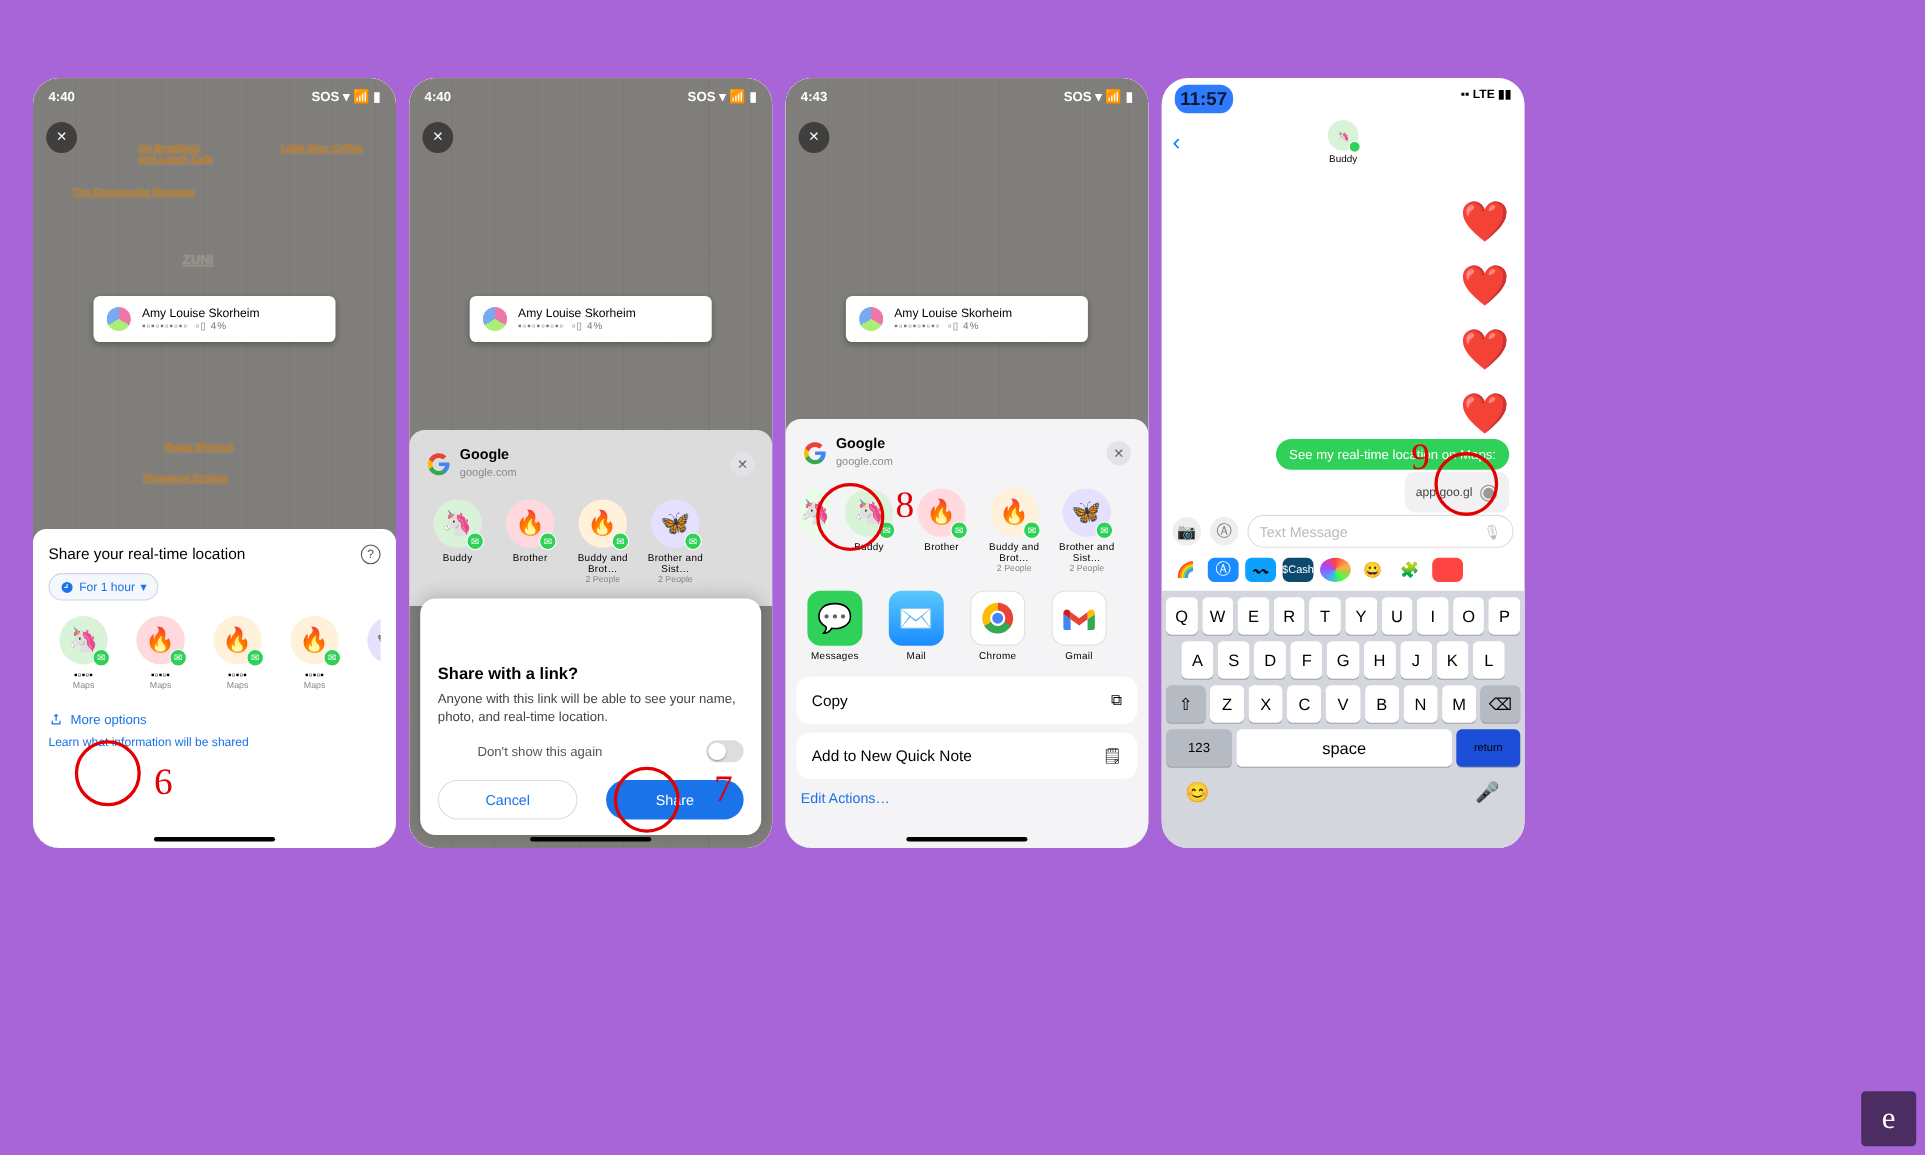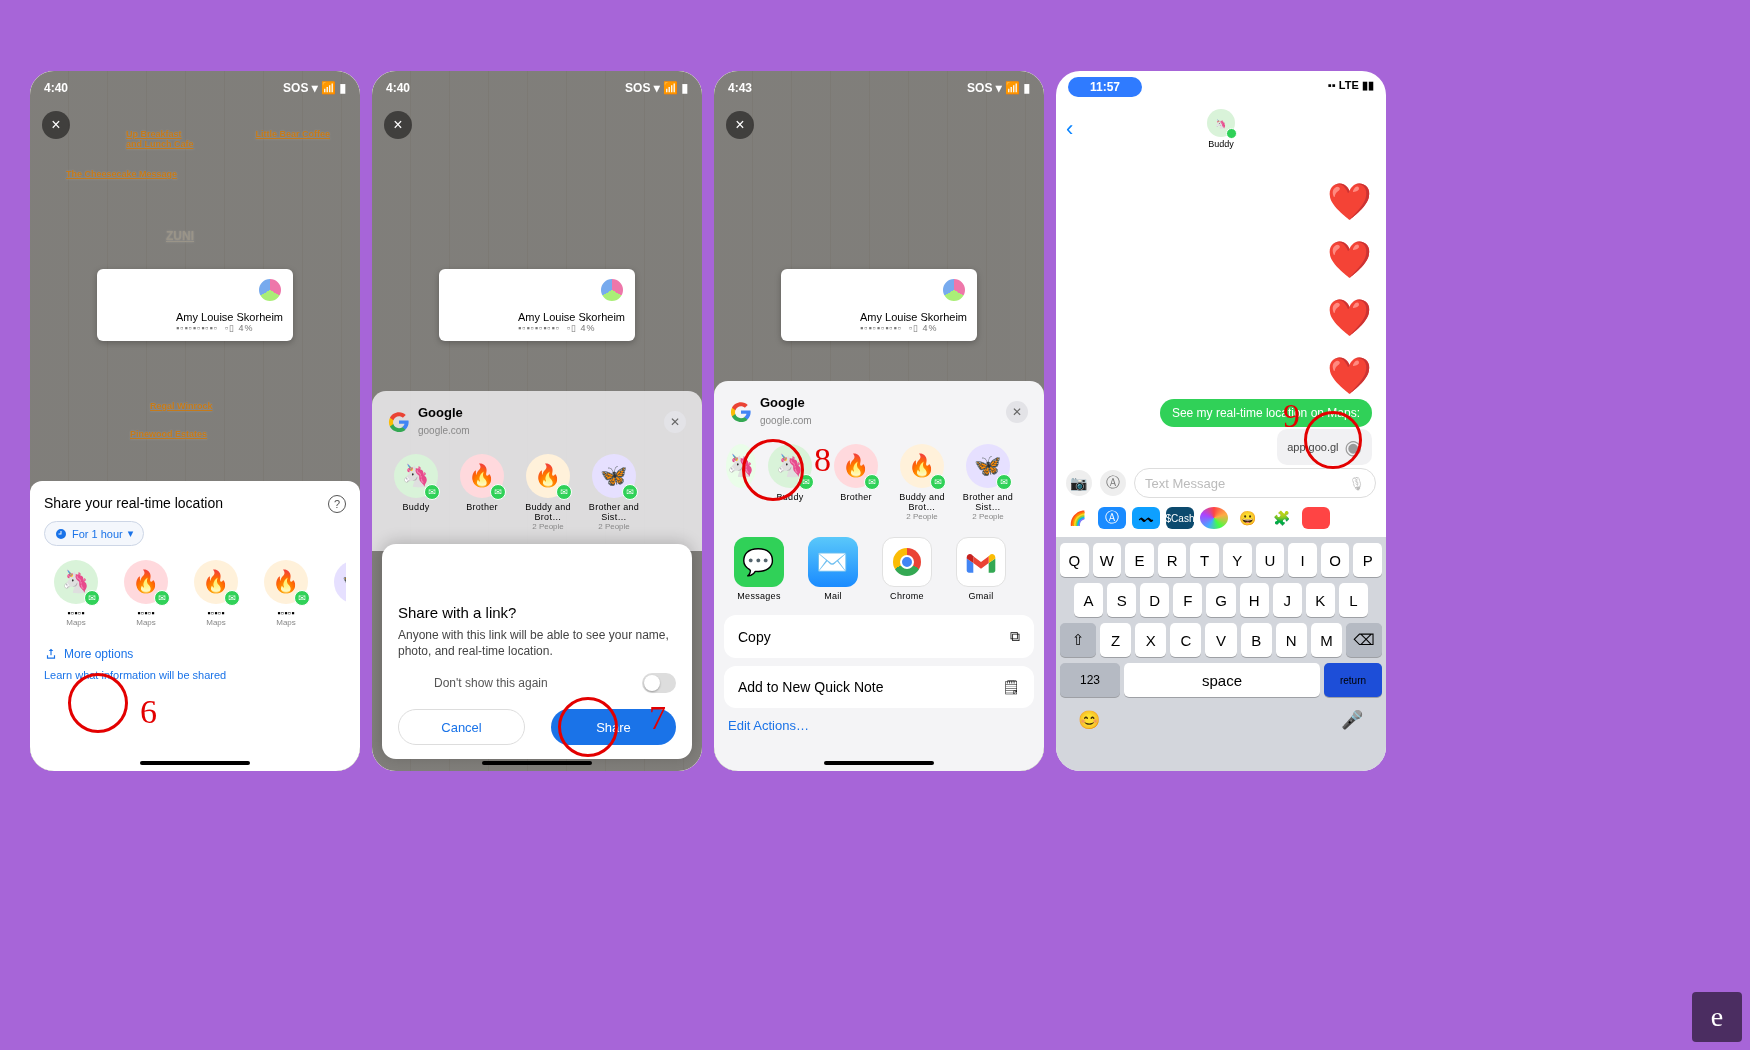--- a/index.html
+++ b/index.html
@@ -45,22 +45,22 @@
     padding:0 14px; font-size:12px; font-weight:700; color:#fff;
   }
   .close-x {
     position:absolute; top:40px; left:12px; width:28px; height:28px;
     border-radius:50%; background:rgba(0,0,0,.5);
     display:flex;align-items:center;justify-content:center;color:#fff;font-size:16px;
   }
   
   .user-card {
     position:absolute; top:198px; left:50%; transform:translateX(-50%);
-    width:196px; background:#fff; border-radius:6px; padding:8px 10px;
-    display:flex; gap:8px; align-items:flex-end; box-shadow:0 2px 6px rgba(0,0,0,.25);flex-direction:column;
+    width:220px; background:#fff; border-radius:6px; padding:8px 10px;
+    display:flex; gap:8px; align-items:center; box-shadow:0 2px 6px rgba(0,0,0,.25);
   }
   .avatar {
     width:26px;height:26px;border-radius:50%;
     background: conic-gradient(#e7a 0 120deg,#ae7 120deg 240deg,#7ae 240deg 360deg);
     border:2px solid #fff;
   }
   .uc-name{font-size:11px;font-weight:500;}
   .uc-sub{font-size:9px;color:#777;letter-spacing:1px;}
   .uc-bat{font-size:9px;color:#777;}
   
@@ -84,21 +84,21 @@
   .cn{font-size:9px;margin-top:4px;letter-spacing:.3px;}
   .cs{font-size:8px;color:#888;}
   .link-opt{display:flex;align-items:center;gap:6px;color:#1a73e8;font-size:12px;margin-top:20px;}
   .info-link{color:#1a73e8;font-size:11px;margin-top:8px;display:block;}
   .homebar{position:absolute;bottom:6px;left:50%;transform:translateX(-50%);width:110px;height:4px;background:#000;border-radius:3px;}
   
   .dialog{
     position:absolute;left:10px;right:10px;bottom:12px;background:#fff;border-radius:14px;
     padding:16px 16px 14px;box-shadow:0 -2px 16px rgba(0,0,0,.2);
   }
-  .dialog h4{font-size:15px;font-weight:400;margin-bottom:6px;margin-top:44px;}
+  .dialog h4{font-size:15px;font-weight:700;margin-bottom:6px;margin-top:44px;}
   .dialog p{font-size:12px;color:#444;line-height:1.35;}
   .toggle-row{display:flex;align-items:center;justify-content:space-between;margin-top:14px;font-size:12px;color:#555;margin-left:36px;}
   .toggle{width:34px;height:20px;border-radius:10px;background:#ddd;position:relative;}
   .toggle::after{content:"";position:absolute;left:2px;top:2px;width:16px;height:16px;border-radius:50%;background:#fff;box-shadow:0 1px 2px rgba(0,0,0,.3);}
   .btnrow{display:flex;gap:26px;margin-top:16px;}
   .btn{flex:1;height:36px;border-radius:18px;display:flex;align-items:center;justify-content:center;font-size:13px;font-weight:500;}
   .btn.cancel{background:#fff;border:1px solid #ddd;color:#1a73e8;}
   .btn.share{background:#1a73e8;color:#fff;}
   
   .ios-sheet{
@@ -120,21 +120,21 @@
   .appicon.gmail{background:#fff;border:1px solid #e1e1e1;}
   .actlist{background:#fff;border-radius:12px;margin-top:4px;overflow:hidden;}
   .actitem{display:flex;align-items:center;justify-content:space-between;padding:13px 14px;font-size:14px;border-bottom:1px solid #eee;}
   .actitem:last-child{border-bottom:none;gap:33px;}
   .editact{color:#1a73e8;font-size:13px;padding:10px 4px 0;display:block;}
   
   .anno{position:absolute;border:3px solid #e30000;border-radius:50%;pointer-events:none;}
   .annotxt{position:absolute;color:#e30000;font-size:34px;font-weight:400;font-family:Georgia,serif;}
   
   .imsg{background:#fff;}
-  .imsg .pill-time{position:absolute;top:6px;left:12px;background:#2f7bff;color:#ffffff;font-size:12px;font-weight:600;border-radius:12px;padding:3px 22px;}
+  .imsg .pill-time{position:absolute;top:6px;left:12px;background:#2f7bff;color:#0f172a;font-size:17px;font-weight:600;border-radius:12px;padding:3px 5px;}
   .imsg .rstat{position:absolute;top:8px;right:12px;font-size:11px;color:#000;font-weight:600;}
   .imsg .nav{position:absolute;top:30px;left:0;right:0;height:55px;display:flex;align-items:center;justify-content:center;}
   .imsg .back{position:absolute;left:10px;color:#0a84ff;font-size:22px;}
   .imsg .who{text-align:center;}
   .imsg .who .ava{width:28px;height:28px;border-radius:50%;background:#d9f3d9;margin:0 auto;display:flex;align-items:center;justify-content:center;font-size:16px;position:relative;}
   .imsg .who .ava .bdg{position:absolute;right:-2px;bottom:-2px;width:11px;height:11px;border-radius:50%;background:#30d158;border:1.5px solid #fff;}
   .imsg .who span{font-size:9px;display:block;margin-top:2px;}
   .hearts{position:absolute;right:14px;top:110px;display:flex;flex-direction:column;gap:16px;font-size:36px;}
   .bub{position:absolute;right:14px;top:328px;background:#30d158;color:#fff;font-size:12px;border-radius:16px;padding:7px 12px;}
   .linkcard{position:absolute;right:14px;top:358px;background:#f1f1f3;border-radius:10px;padding:6px 10px;font-size:11px;color:#444;display:flex;align-items:center;gap:6px;}

